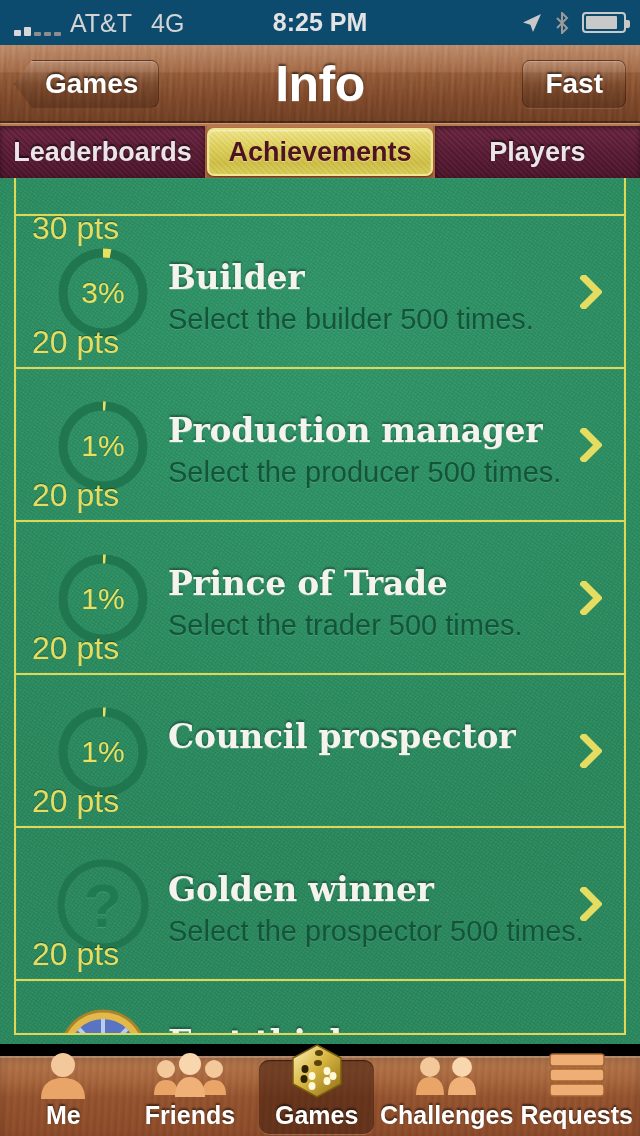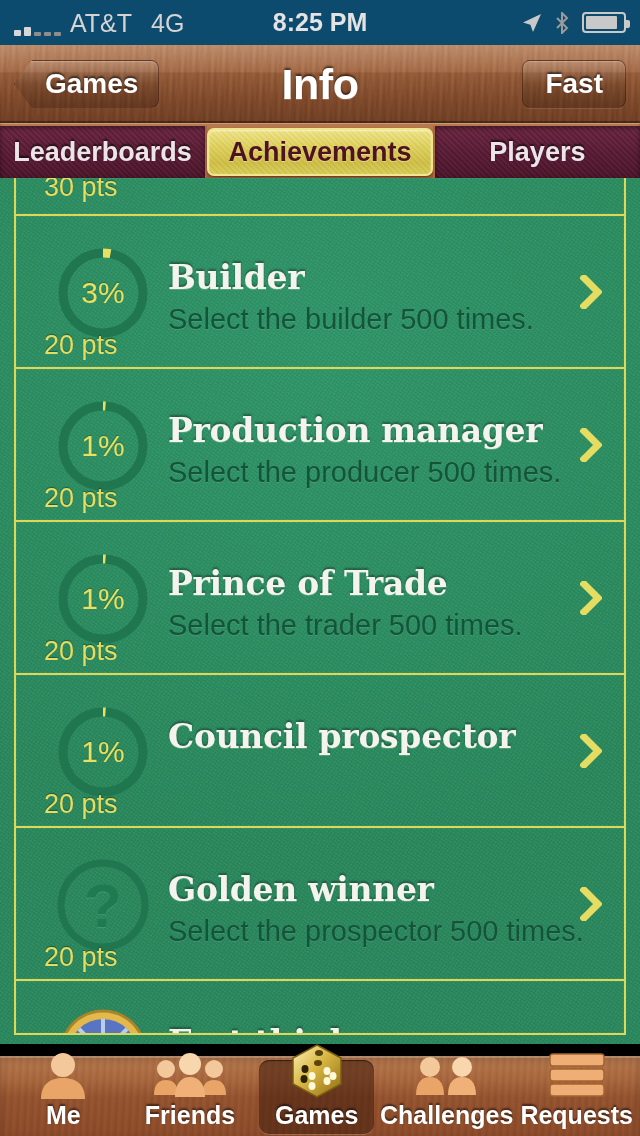--- a/index.html
+++ b/index.html
@@ -53,21 +53,21 @@
       repeating-linear-gradient(96deg,
         rgba(0,0,0,0.055) 0px, rgba(0,0,0,0.0) 2px, rgba(255,255,255,0.035) 4px,
         rgba(0,0,0,0.045) 7px, rgba(0,0,0,0.0) 10px),
       repeating-linear-gradient(89deg,
         rgba(0,0,0,0.05) 0px, rgba(255,255,255,0.03) 3px, rgba(0,0,0,0.03) 6px),
       linear-gradient(180deg,#b07044 0%, #a0613a 40%, #95542f 70%, #8e4e2b 100%);
     display:flex; align-items:center; justify-content:center;
     box-shadow:inset 0 -2px 0 rgba(0,0,0,0.35);
   }
   .nav-title{
-    font-size:43px; font-weight:bold; color:#fff;
+    font-size:50px; font-weight:bold; color:#fff;
     text-shadow:0 -2px 2px rgba(0,0,0,0.55), 0 1px 0 rgba(255,255,255,0.18);
     letter-spacing:-0.5px;
   }
   .btn-back{
     position:absolute; left:14px; top:15px; height:48px;
     padding:0 20px 0 30px; display:flex; align-items:center;
     color:#fff; font-size:28px; font-weight:bold;
     border:1px solid rgba(60,25,10,0.55); border-radius:8px;
     background:
       linear-gradient(180deg, rgba(255,255,255,0.16), rgba(0,0,0,0.10) 52%, rgba(0,0,0,0.18));
@@ -140,23 +140,24 @@
     margin:0 14px -2px 14px;
     box-shadow:inset 0 0 0 1px rgba(255,255,255,0.04);
   }
   .row.partial-top{
     height:40px; margin-top:-2px;
   }
   .row.partial-bottom{
     height:56px; overflow:hidden;
   }
   .pts{
-    position:absolute; left:28px; bottom:6px;
-    font-size:27px; color:#e4dd62;
+    position:absolute; left:16px; bottom:6px;
+    font-size:32px; color:#e4dd62;
     text-shadow:0 -1px 1px rgba(0,0,0,0.35);
+    margin-top:38px;
   }
   .row.partial-top .pts{ bottom:auto; top:-6px; }
 
   .ring{
     position:absolute; left:38px; top:28px; width:98px; height:98px;
   }
   .ring svg{ display:block; }
   .ring .pct{
     position:absolute; inset:0; display:flex; align-items:center; justify-content:center;
     font-size:30px; color:#e9e05f; font-weight:normal;

